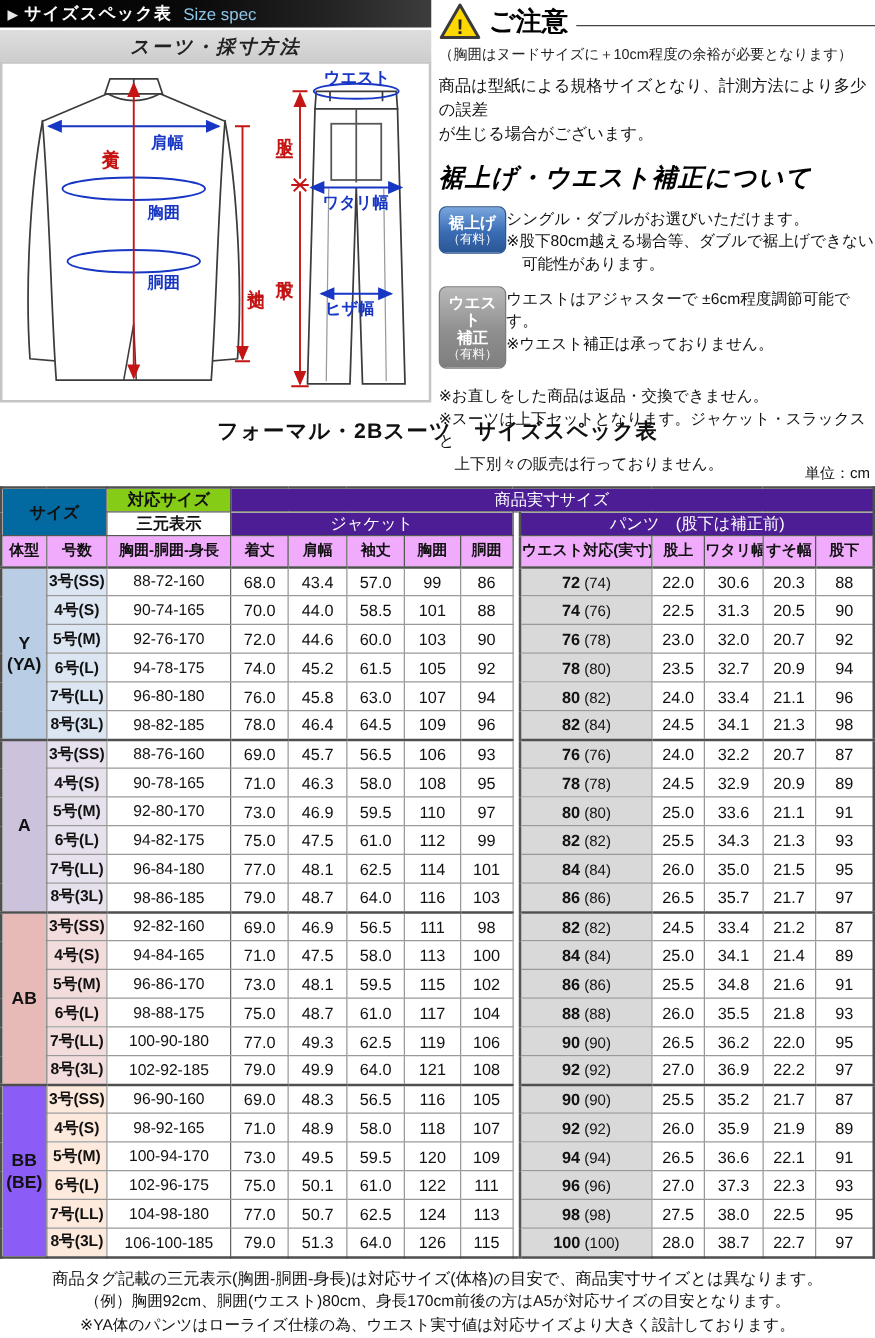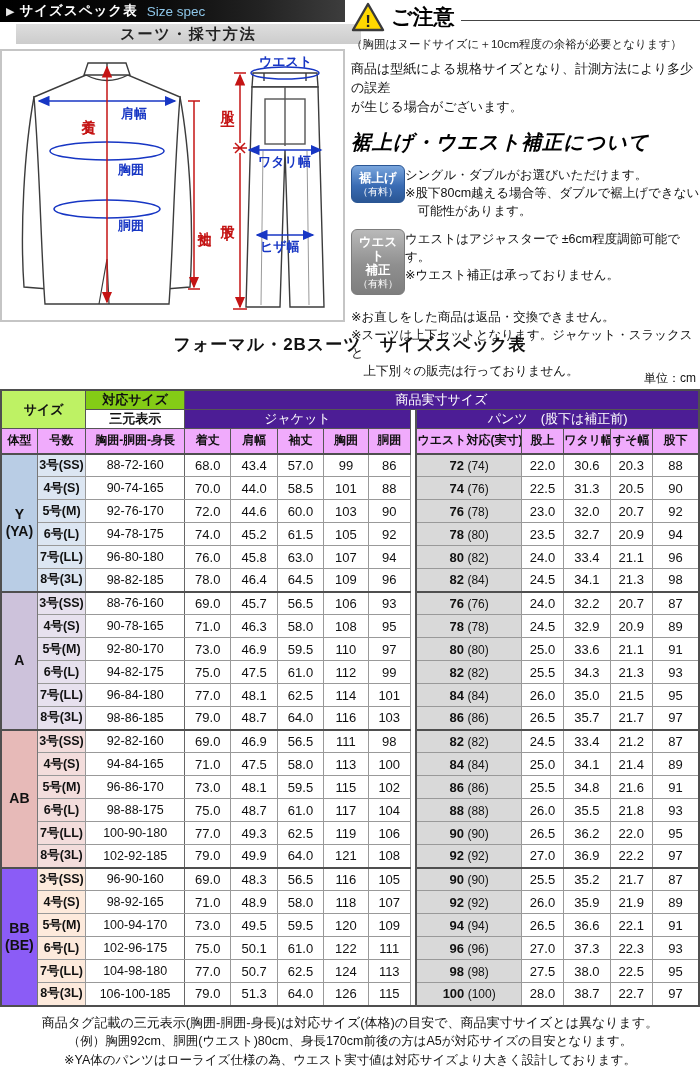--- a/index.html
+++ b/index.html
@@ -7,23 +7,23 @@
     font-family:"Liberation Sans","DejaVu Sans",sans-serif; color:#111; }
   .page { position:relative; width:700px; height:1070px; }
 
   
   .topbar { position:absolute; left:0; top:0; width:345px; height:22px;
     background:linear-gradient(90deg,#000 0%,#0a0a0a 45%,#222 75%,#3d3d3d 100%);
     display:flex; align-items:center; padding-left:6px; }
   .topbar .arr { color:#e8e8e8; font-size:11px; margin-right:5px; }
   .topbar .t1 { color:#fff; font-size:13.5px; font-weight:bold; letter-spacing:1px; }
   .topbar .t2 { color:#8ec6e8; font-size:13.5px; margin-left:9px; }
-  .graybar { position:absolute; left:16px; top:24px; width:345px; height:20px;
+  .graybar { position:absolute; left:0; top:24px; width:345px; height:27px;
     background:linear-gradient(#dedede,#cccccc); display:flex; align-items:center; justify-content:center;
-    font-family:"Liberation Serif","DejaVu Serif",serif; font-weight:bold; font-size:15px; color:#222; letter-spacing:2px; }
+    font-family:"Liberation Serif","DejaVu Serif",serif; font-weight:bold; font-size:15px; color:#222; letter-spacing:2px;font-style:italic; }
 
   
   .diagram { position:absolute; left:0; top:49px; width:345px; height:273px;
     border:2px solid #c5c5c5; background:#fff; }
   .dlabel { position:absolute; font-weight:bold; line-height:1; white-space:pre; }
   .dlabel.h { font-size:13px; }
   .dlabel.v { writing-mode:vertical-rl; font-size:14px; letter-spacing:3px; }
   .blue { color:#1736c4; }
   .red  { color:#c41414; }
 
@@ -50,21 +50,21 @@
   .adjust-notes { margin-top:13px; font-size:12.5px; line-height:18px; white-space:pre-line; }
 
   
   .main { position:absolute; left:0; top:333px; width:700px; }
   .tbl-title { text-align:center; font-size:17px; font-weight:bold; letter-spacing:1px; }
   .unit { text-align:right; font-size:12px; margin:14px 4px 2px 0; }
   table { border-collapse:collapse; table-layout:fixed; width:700px; border:2px solid #4f4f4f; }
   th,td { border:1px solid #999; text-align:center; padding:0; white-space:nowrap; overflow:hidden; }
   .h1 th,.h2 th { height:19px; border-color:#555; font-size:13px; }
   .dark { background:#4c1d95; color:#fff; font-weight:normal; }
-  .c-size { background:#bef264; font-weight:bold; font-size:13.5px; }
+  .c-size { background:#0369a1; font-weight:bold; font-size:13.5px; }
   .c-taiou { background:#84cc16; font-weight:bold; }
   .c-sangen { background:#fff; font-weight:bold; }
   .h3 th { background:#f0abfc; height:25px; font-size:12px; font-weight:bold; border-color:#555;
     border-bottom:2px solid #4f4f4f; }
   tbody td { height:23px; background:#fff; font-size:13px; }
   td.taikei { font-weight:bold; font-size:14px; white-space:pre-line; line-height:17px; border-color:#777; }
   td.gosu { font-weight:bold; font-size:12.5px; }
   td.sangen { font-size:12.5px; border-left:1px solid #666; border-right:1px solid #666; }
   td.waist { background:#d9d9d9; font-weight:bold; }
   td.waist .paren { font-weight:normal; font-size:12px; }

